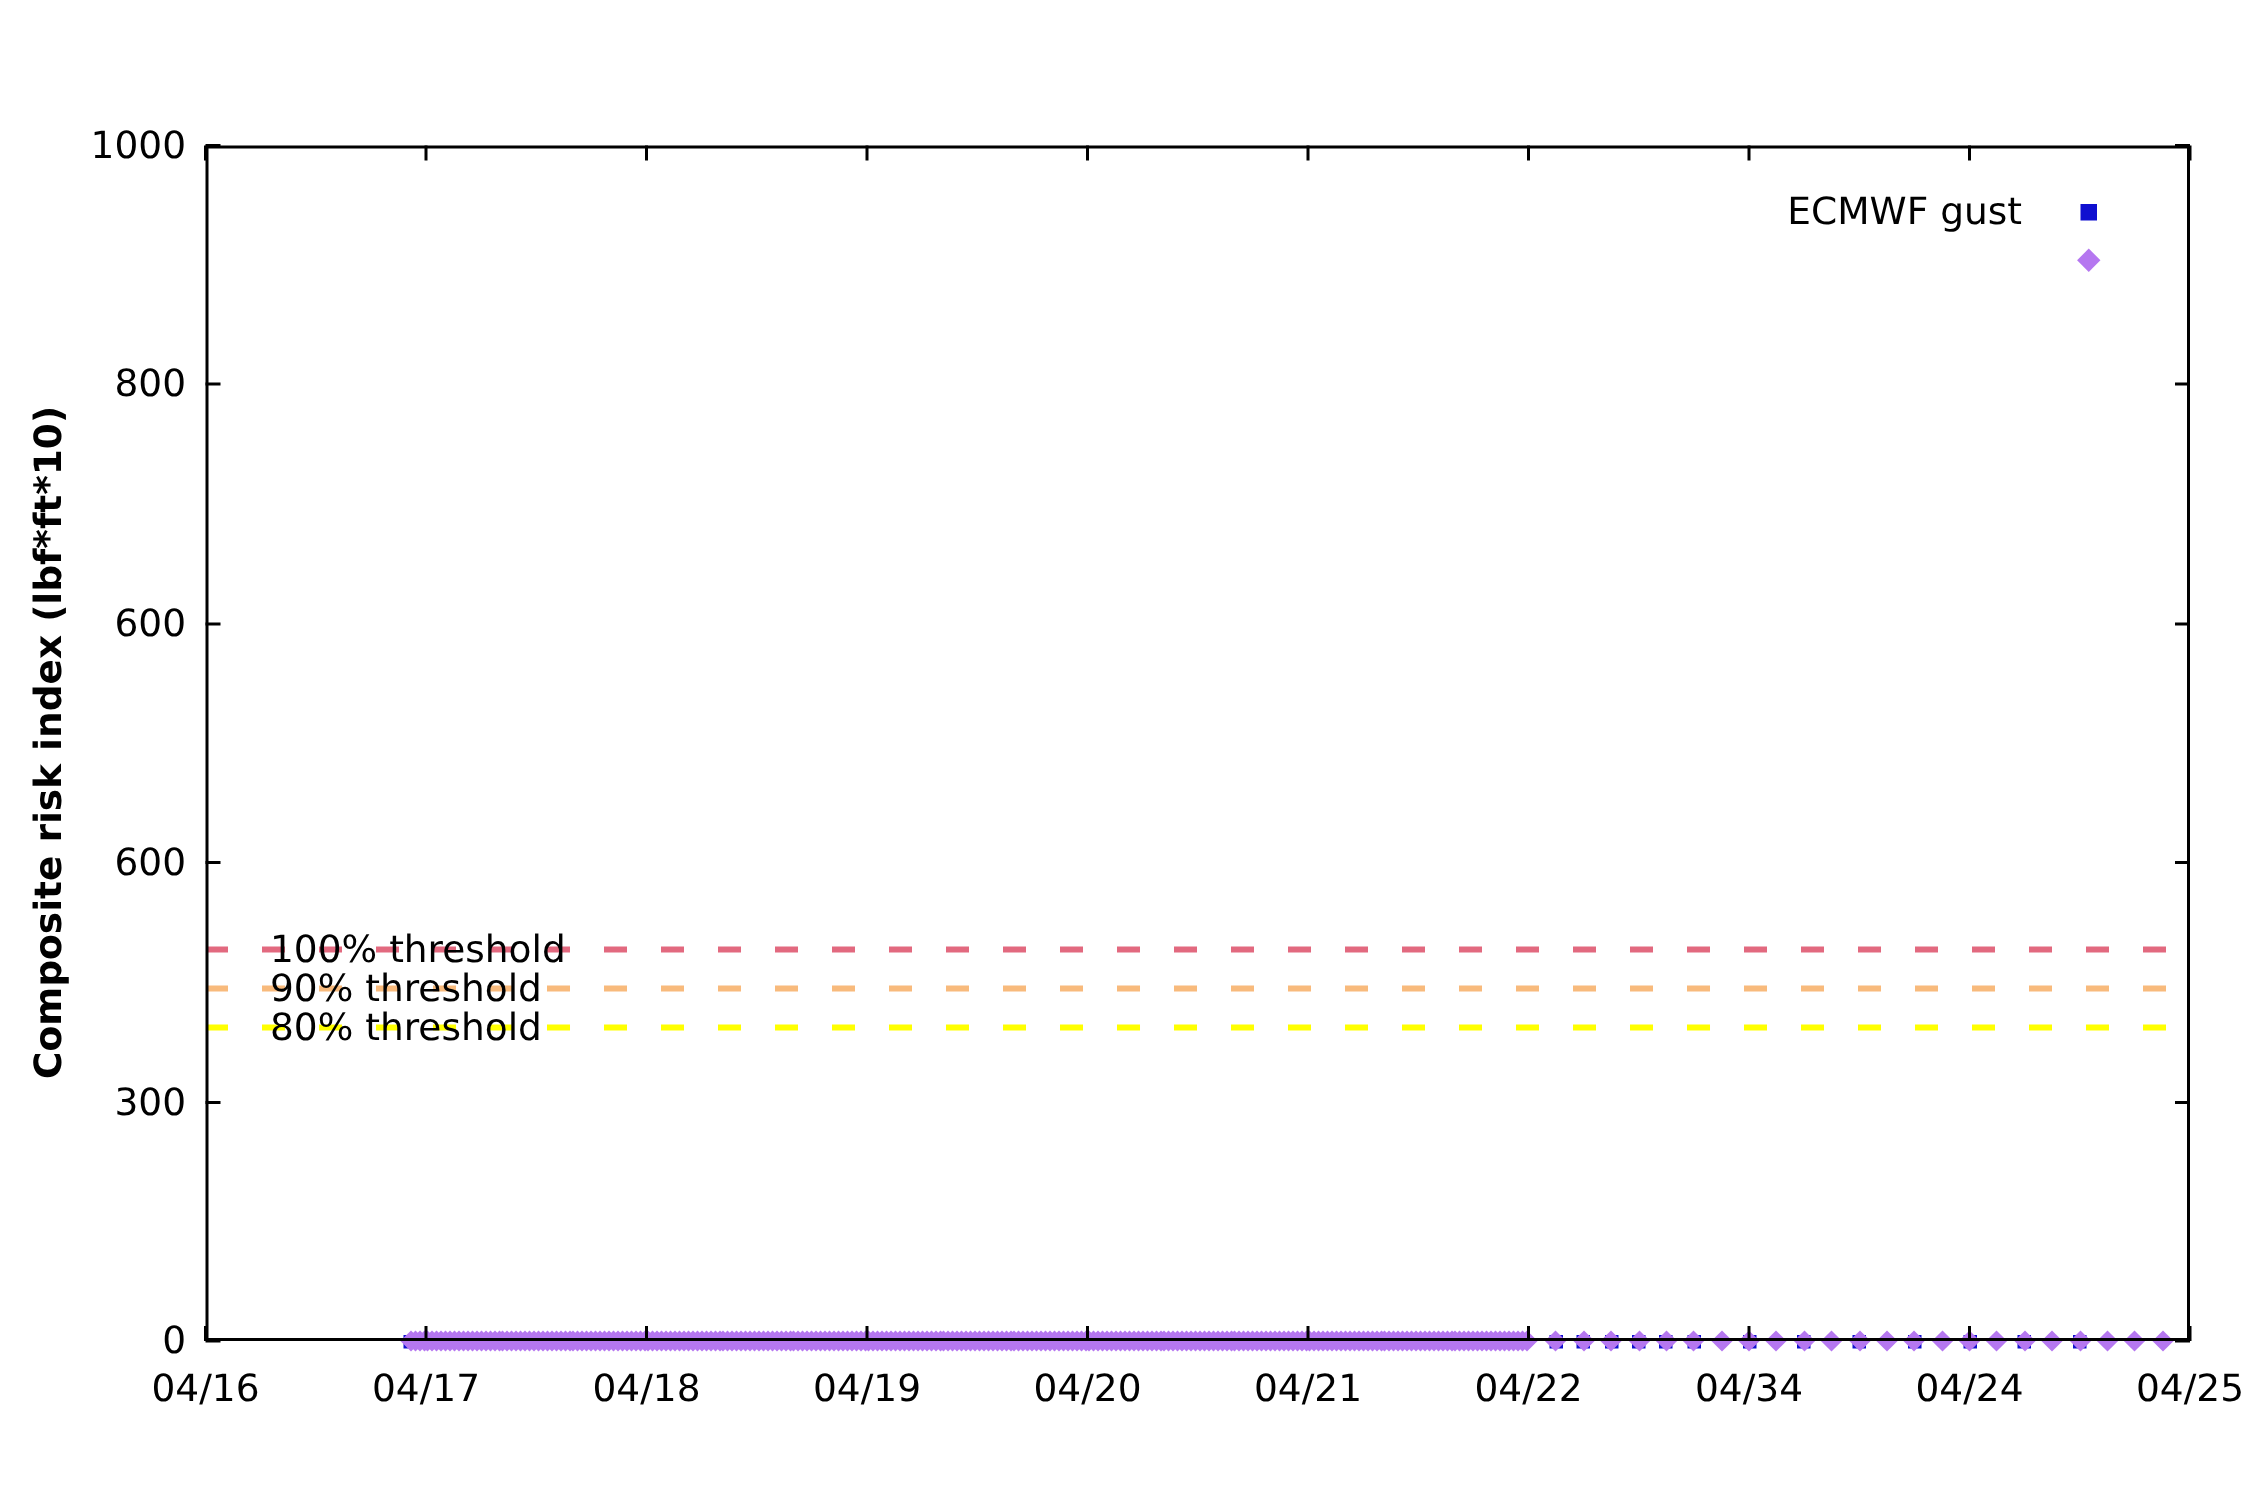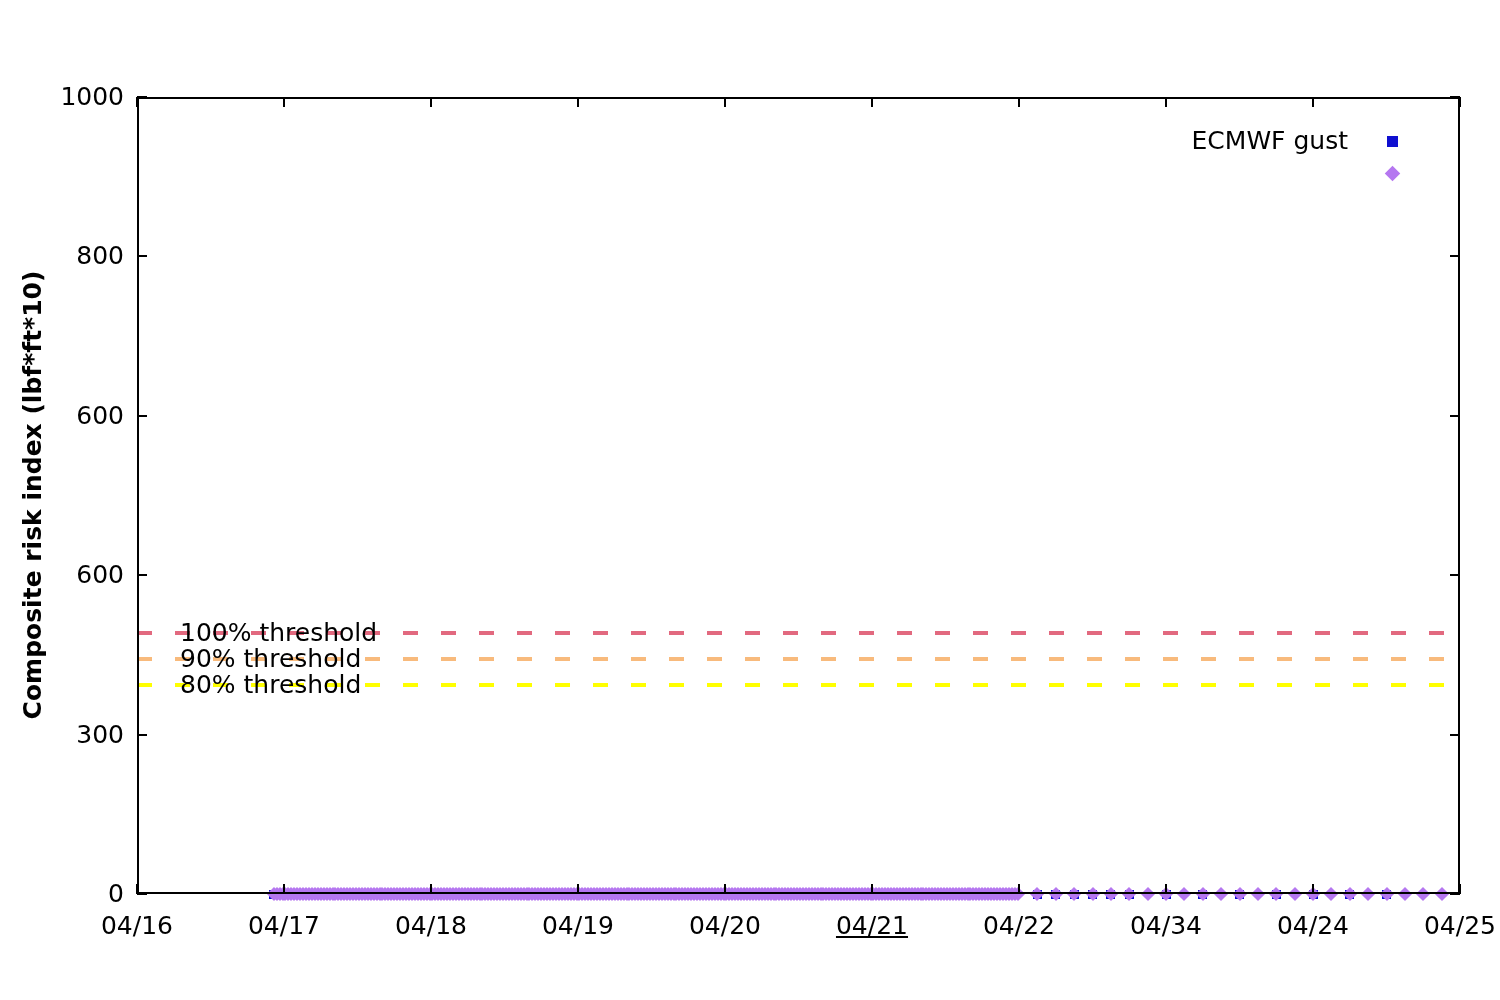--- a/index.html
+++ b/index.html
@@ -96,21 +96,21 @@
     <div class="tick" style="left: 283px; top: 97px; width: 2px; height: 10px;"></div>
     <div class="xlab" style="left: 366px; top: 911px;">04/18</div>
     <div class="tick" style="left: 430px; top: 884px; width: 2px; height: 10px;"></div>
     <div class="tick" style="left: 430px; top: 97px; width: 2px; height: 10px;"></div>
     <div class="xlab" style="left: 513px; top: 911px;">04/19</div>
     <div class="tick" style="left: 577px; top: 884px; width: 2px; height: 10px;"></div>
     <div class="tick" style="left: 577px; top: 97px; width: 2px; height: 10px;"></div>
     <div class="xlab" style="left: 660px; top: 911px;">04/20</div>
     <div class="tick" style="left: 724px; top: 884px; width: 2px; height: 10px;"></div>
     <div class="tick" style="left: 724px; top: 97px; width: 2px; height: 10px;"></div>
-    <div class="xlab" style="left: 807px; top: 911px; text-decoration: underline;">04/21</div>
+    <div class="xlab" style="left: 807px; top: 911px;">04/21</div>
     <div class="tick" style="left: 871px; top: 884px; width: 2px; height: 10px;"></div>
     <div class="tick" style="left: 871px; top: 97px; width: 2px; height: 10px;"></div>
     <div class="xlab" style="left: 954px; top: 911px;">04/22</div>
     <div class="tick" style="left: 1018px; top: 884px; width: 2px; height: 10px;"></div>
     <div class="tick" style="left: 1018px; top: 97px; width: 2px; height: 10px;"></div>
     <div class="xlab" style="left: 1101px; top: 911px;">04/34</div>
     <div class="tick" style="left: 1165px; top: 884px; width: 2px; height: 10px;"></div>
     <div class="tick" style="left: 1165px; top: 97px; width: 2px; height: 10px;"></div>
     <div class="xlab" style="left: 1248px; top: 911px;">04/24</div>
     <div class="tick" style="left: 1312px; top: 884px; width: 2px; height: 10px;"></div>

